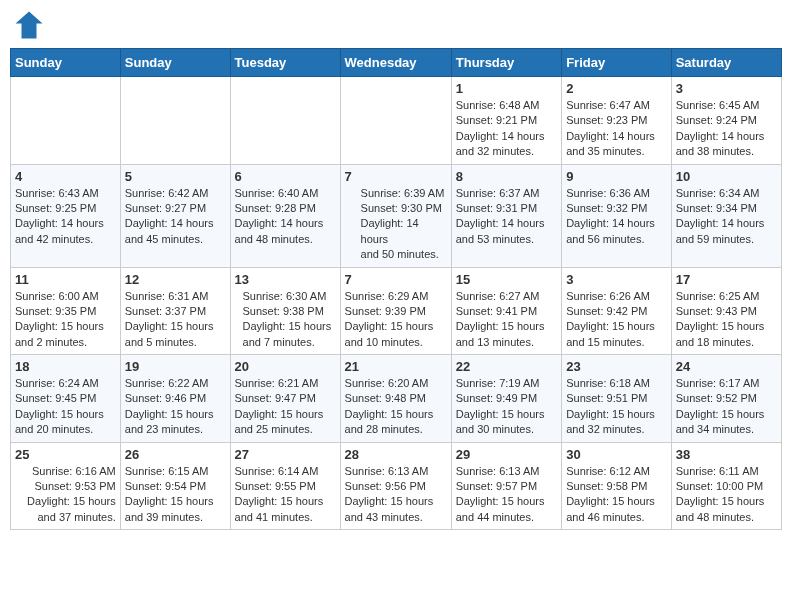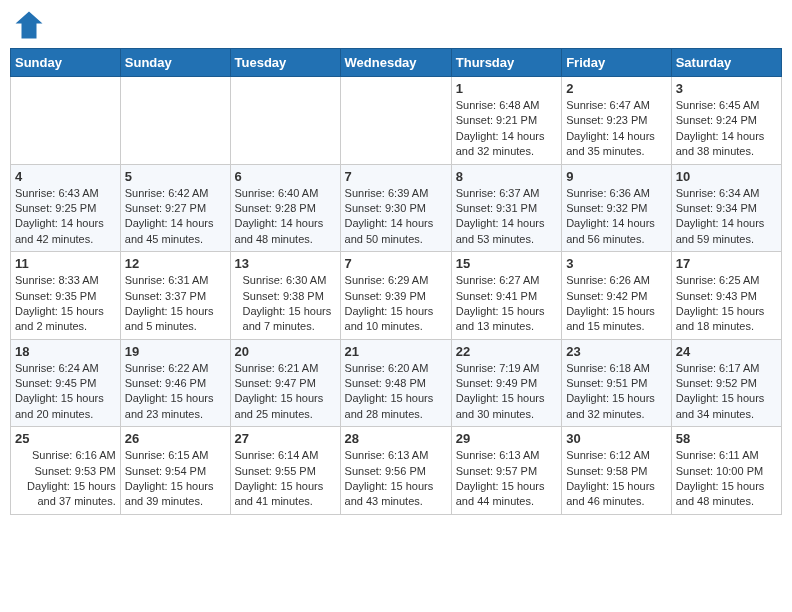--- a/index.html
+++ b/index.html
@@ -173,21 +173,21 @@
         </td>
         <td>
           <div class="day-number">6</div>
           <div class="day-info" style="white-space: pre-line;">Sunrise: 6:40 AM
 Sunset: 9:28 PM
 Daylight: 14 hours
 and 48 minutes.</div>
         </td>
         <td>
           <div class="day-number">7</div>
-          <div class="day-info" style="white-space: pre-line;">Sunrise: 6:39 AM
+          <div class="day-info" style="white-space: pre-line; margin-left: 16px;">Sunrise: 6:39 AM
 Sunset: 9:30 PM
 Daylight: 14 hours
 and 50 minutes.</div>
         </td>
         <td>
           <div class="day-number">8</div>
           <div class="day-info" style="white-space: pre-line;">Sunrise: 6:37 AM
 Sunset: 9:31 PM
 Daylight: 14 hours
 and 53 minutes.</div>
@@ -203,21 +203,21 @@
           <div class="day-number">10</div>
           <div class="day-info" style="white-space: pre-line;">Sunrise: 6:34 AM
 Sunset: 9:34 PM
 Daylight: 14 hours
 and 59 minutes.</div>
         </td>
       </tr>
       <tr>
         <td>
           <div class="day-number">11</div>
-          <div class="day-info" style="white-space: pre-line;">Sunrise: 8:33 AM
+          <div class="day-info" style="white-space: pre-line;">Sunrise: 6:00 AM
 Sunset: 9:35 PM
 Daylight: 15 hours
 and 2 minutes.</div>
         </td>
         <td>
           <div class="day-number">12</div>
           <div class="day-info" style="white-space: pre-line;">Sunrise: 6:31 AM
 Sunset: 3:37 PM
 Daylight: 15 hours
 and 5 minutes.</div>
@@ -346,21 +346,21 @@
 and 44 minutes.</div>
         </td>
         <td>
           <div class="day-number">30</div>
           <div class="day-info" style="white-space: pre-line;">Sunrise: 6:12 AM
 Sunset: 9:58 PM
 Daylight: 15 hours
 and 46 minutes.</div>
         </td>
         <td>
-          <div class="day-number">58</div>
+          <div class="day-number">38</div>
           <div class="day-info" style="white-space: pre-line;">Sunrise: 6:11 AM
 Sunset: 10:00 PM
 Daylight: 15 hours
 and 48 minutes.</div>
         </td>
       </tr>
     </tbody>
 </table>
 
 </body></html>

